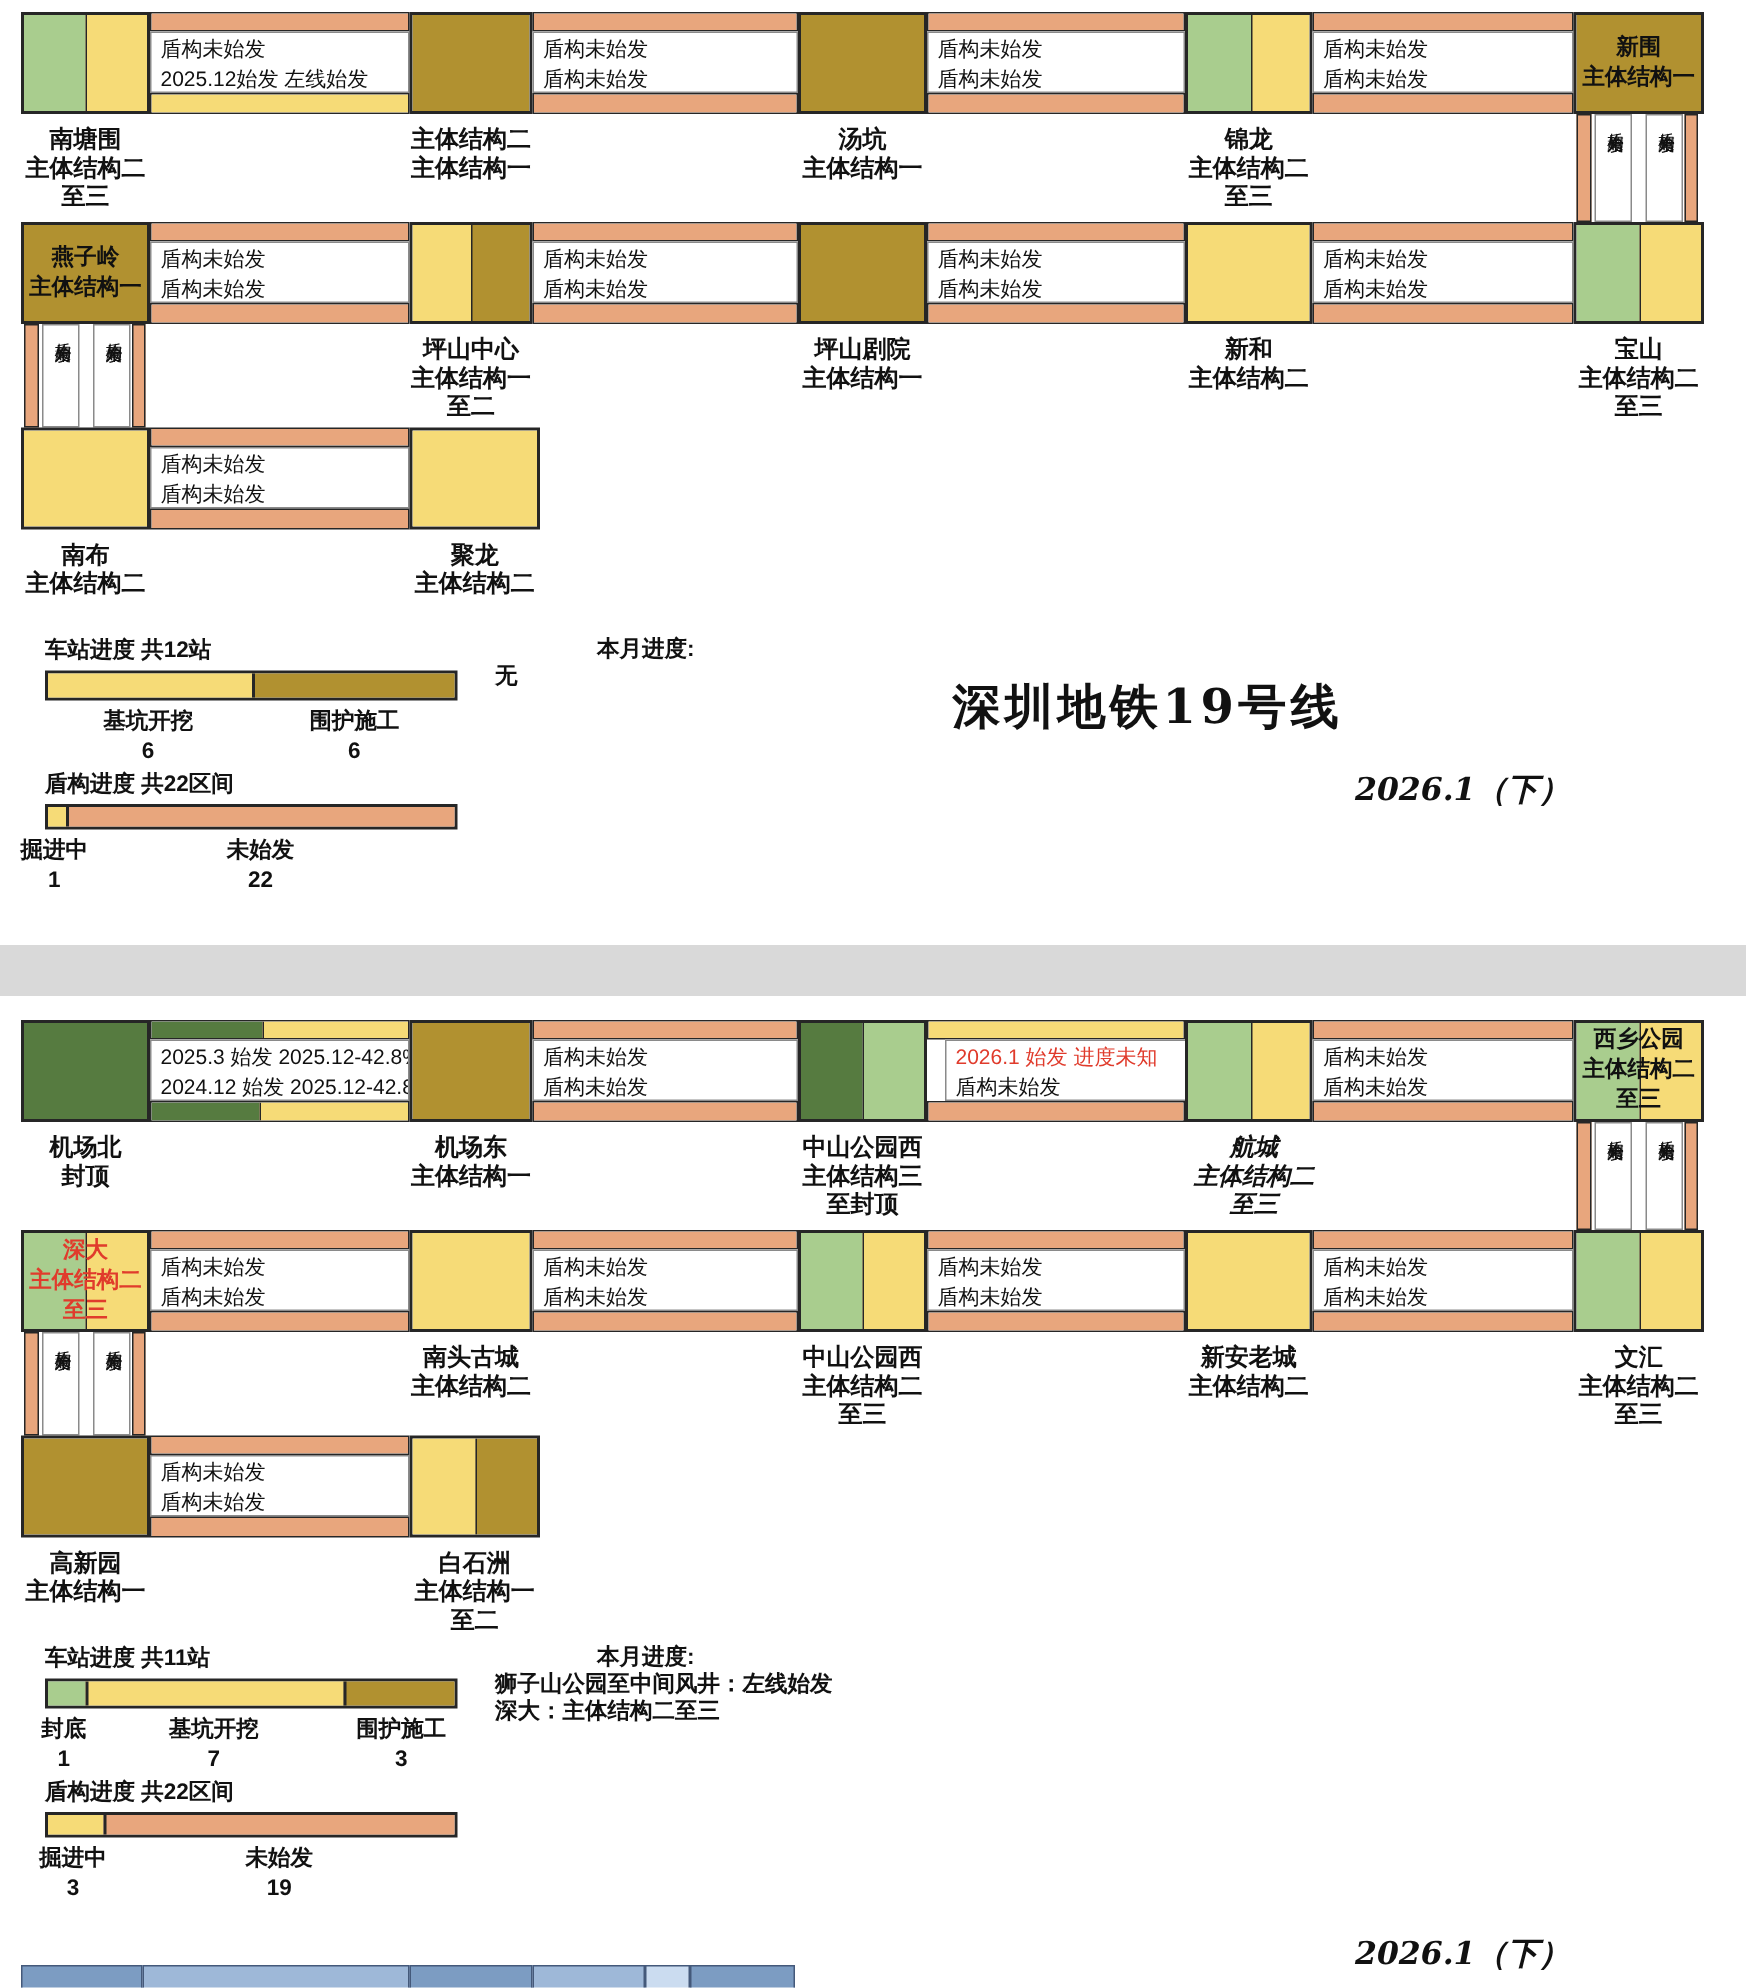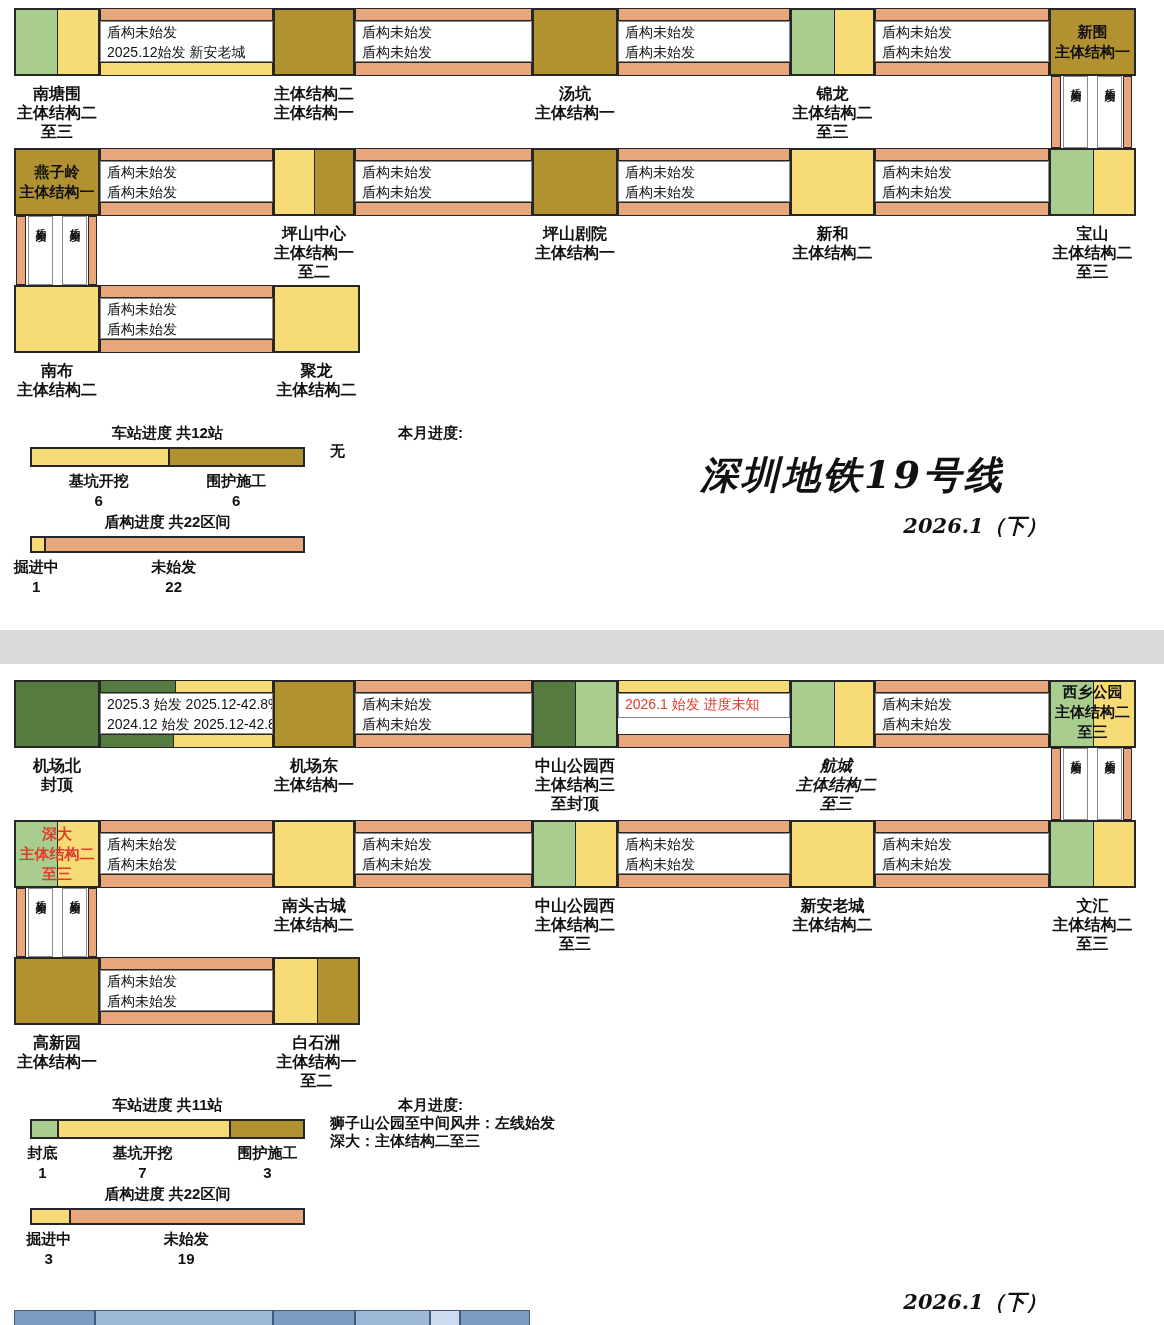--- a/index.html
+++ b/index.html
@@ -19,29 +19,29 @@
   .sseg{height:100%}
   .sseg + .sseg{border-left:1px solid #262626}
   .tbox{position:absolute;background:#fff;border:1px solid #8a8a8a;padding:1px 0 0 6px;overflow:hidden}
   .tline{font-size:14px;line-height:19px;white-space:nowrap}
   .tline + .tline{margin-top:1px}
   .vconn{position:absolute}
   .vstrip{position:absolute;top:0;height:100%;border:1px solid #262626}
   .vbox{position:absolute;top:0;height:100%;background:#fff;border:1px solid #8a8a8a;
         display:flex;justify-content:center}
   .vtext{writing-mode:vertical-rl;font-size:11px;letter-spacing:1px;padding-top:2px}
-  .leg-title{position:absolute;text-align:center;font-weight:700;font-size:15px;white-space:nowrap}
+  .leg-title{position:absolute;font-weight:700;font-size:15px;white-space:nowrap}
   .leg-bar{position:absolute;display:flex;border:2px solid #262626}
   .leg-seg{height:100%}
   .leg-seg + .leg-seg{border-left:2px solid #262626}
   .leg-label{position:absolute;text-align:center;font-weight:700;font-size:15px;line-height:20px}
   .monthly{position:absolute}
   .m-head,.m-line{font-weight:700;font-size:15px;line-height:18px;white-space:nowrap}
-  .title{position:absolute;text-align:right;font-family:"DejaVu Serif",serif;font-style:italic;
-         font-weight:700;font-size:38px;letter-spacing:3px;white-space:nowrap}
+  .title{position:absolute;text-align:left;font-family:"DejaVu Serif",serif;
+         font-weight:700;font-size:32px;letter-spacing:3px;white-space:nowrap}
   .subtitle{position:absolute;text-align:center;font-family:"DejaVu Serif",serif;font-style:italic;
             font-weight:700;font-size:21px;white-space:nowrap}
   .divider{position:absolute}
   .bseg{position:absolute;border:1px solid #44597a}
 </style>
 </head>
 <body>
 
 <div id="root">
     <div class="chart" style="left: 0px; top: 0px; width: 1164px; height: 630px;">
@@ -53,21 +53,21 @@
         <div>南塘围</div>
         <div>主体结构二</div>
         <div>至三</div>
       </div>
       <div class="tunnel" style="left: 100px; top: 8px; width: 173px; height: 68px;">
         <div class="strip" style="left: 0px; top: 0px; width: 173px; height: 13px;">
           <div class="sseg" style="width: 100%; background: rgb(232, 166, 125);"></div>
         </div>
         <div class="tbox" style="left: 0px; top: 13px; width: 173px; height: 41px;">
           <div class="tline">盾构未始发</div>
-          <div class="tline">2025.12始发 新安老城</div>
+          <div class="tline">2025.12始发 左线始发</div>
         </div>
         <div class="strip" style="left: 0px; top: 54px; width: 173px; height: 14px;">
           <div class="sseg" style="width: 100%; background: rgb(246, 219, 119);"></div>
         </div>
       </div>
       <div class="block" style="left: 273px; top: 8px; width: 82px; height: 68px;">
         <div class="fill" style="width: 100%; background: rgb(177, 145, 48);"></div>
       </div>
       <div class="st-label" style="left: 224px; top: 84px; width: 180px;">
         <div>主体结构二</div>
@@ -345,21 +345,21 @@
       </div>
       <div class="st-label" style="left: 485px; top: 84px; width: 180px;">
         <div>中山公园西</div>
         <div>主体结构三</div>
         <div>至封顶</div>
       </div>
       <div class="tunnel" style="left: 618px; top: 8px; width: 172px; height: 68px;">
         <div class="strip" style="left: 0px; top: 0px; width: 172px; height: 13px;">
           <div class="sseg" style="width: 100%; background: rgb(246, 219, 119);"></div>
         </div>
-        <div class="tbox" style="left: 0px; top: 13px; width: 172px; height: 25px;">
+        <div class="tbox" style="left: 12px; top: 13px; width: 172px; height: 41px;">
           <div class="tline" style="color: rgb(224, 59, 44);">2026.1 始发 进度未知</div>
           <div class="tline">盾构未始发</div>
         </div>
         <div class="strip" style="left: 0px; top: 54px; width: 172px; height: 14px;">
           <div class="sseg" style="width: 100%; background: rgb(232, 166, 125);"></div>
         </div>
       </div>
       <div class="block" style="left: 790px; top: 8px; width: 85px; height: 68px;">
         <div class="fill" style="width: 52%; background: rgb(169, 205, 142);"></div>
         <div class="fill" style="width: 48%; background: rgb(246, 219, 119);"></div>

